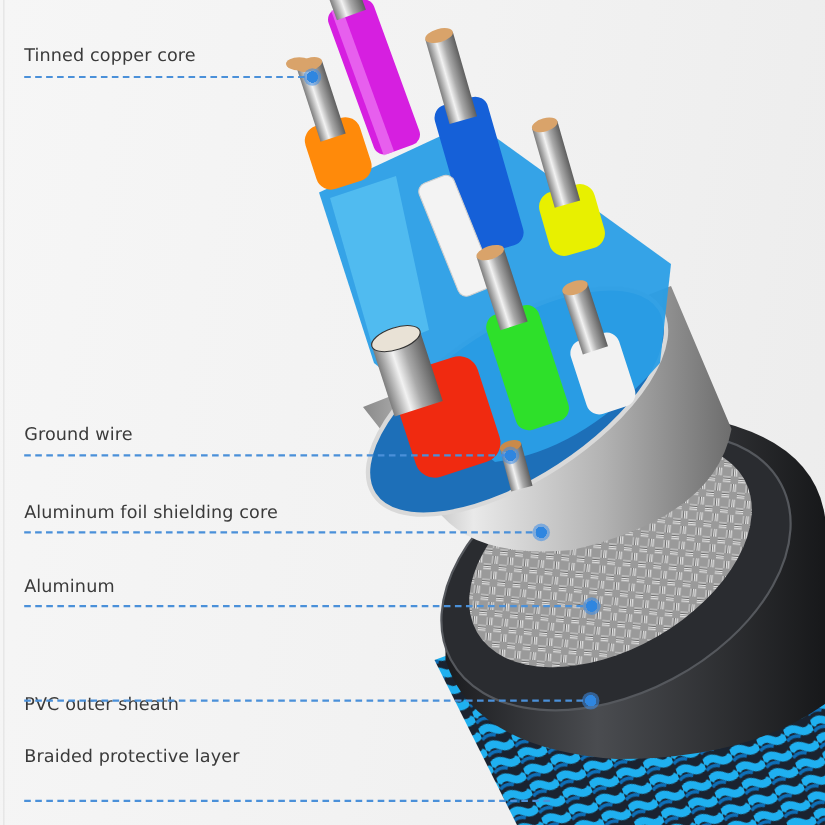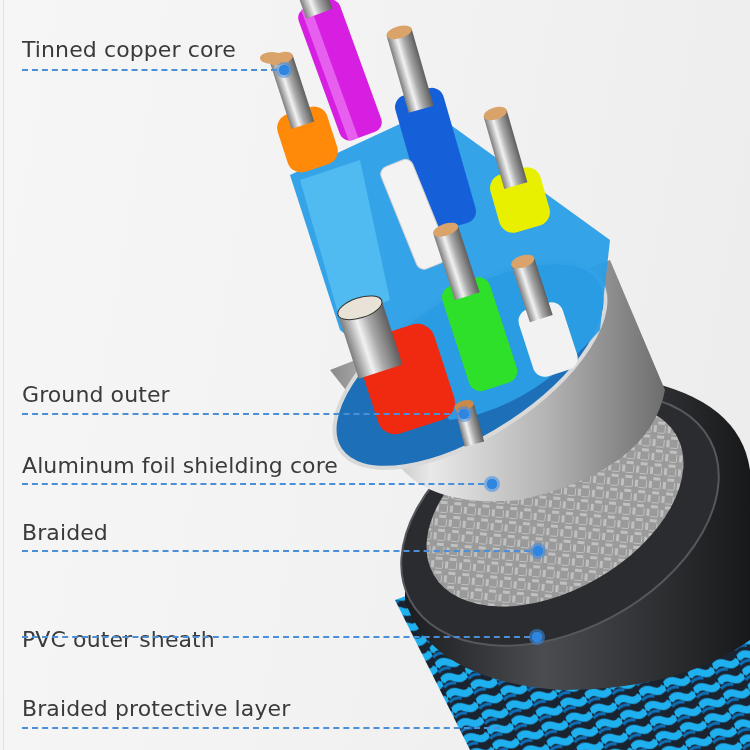--- a/index.html
+++ b/index.html
@@ -5,21 +5,21 @@
   html, body { margin: 0; padding: 0; }
   body {
     width: 750px; height: 750px; overflow: hidden; position: relative;
     background: #f4f4f4;
     font-family: "DejaVu Sans", sans-serif;
   }
   .frame { position: absolute; left: 0; top: 0; width: 750px; height: 750px; background: linear-gradient(100deg, #f6f6f6 0%, #f2f2f2 50%, #ececec 100%); }
   .edge { position: absolute; left: 3px; top: 0; width: 1px; height: 750px; background: #e2e2e2; }
   .art { position: absolute; left: 0; top: 0; width: 750px; height: 750px; }
   .label {
-    position: absolute; left: 22px; color: #3a3a3a; font-size: 22px; letter-spacing: 0.1px;
+    position: absolute; left: 22px; color: #3a3a3a; font-size: 16px; letter-spacing: 0.1px;
     white-space: nowrap; line-height: 24px;
   }
   .leader {
     position: absolute; left: 22px; height: 0; border-top: 2px dashed #4a90d9;
   }
   .dot {
     position: absolute; width: 16px; height: 16px; border-radius: 50%;
     background: radial-gradient(circle, #2f86e0 0 45%, rgba(60,140,230,0.55) 46% 100%);
     transform: translate(-50%, -50%);
   }
@@ -138,39 +138,39 @@
   <ellipse cx="272" cy="58" rx="12" ry="6" fill="#d9a36a"></ellipse>
 </svg>
 
 <div>
   <div class="label" style="top:38px">Tinned copper core</div>
   <div class="leader" style="top:69px; width:255px"></div>
   <div class="dot" style="left:284px; top:70px"></div>
 </div>
 
 <div>
-  <div class="label" style="top:383px">Ground outer</div>
+  <div class="label" style="top:383px">Ground wire</div>
   <div class="leader" style="top:413px; width:438px"></div>
   <div class="dot" style="left:464px; top:414px"></div>
 </div>
 
 <div>
   <div class="label" style="top:454px">Aluminum foil shielding core</div>
   <div class="leader" style="top:483px; width:462px"></div>
   <div class="dot" style="left:492px; top:484px"></div>
 </div>
 
 <div>
-  <div class="label" style="top:521px">Braided</div>
+  <div class="label" style="top:521px">Aluminum</div>
   <div class="leader" style="top:550px; width:508px"></div>
   <div class="dot" style="left:538px; top:551px"></div>
 </div>
 
 <div>
   <div class="label" style="top:628px">PVC outer sheath</div>
   <div class="leader" style="top:636px; width:508px"></div>
   <div class="dot" style="left:537px; top:637px"></div>
 </div>
 
 <div>
-  <div class="label" style="top:697px">Braided protective layer</div>
+  <div class="label" style="top:676px">Braided protective layer</div>
   <div class="leader" style="top:727px; width:478px"></div>
 </div>
 
 </body></html>

